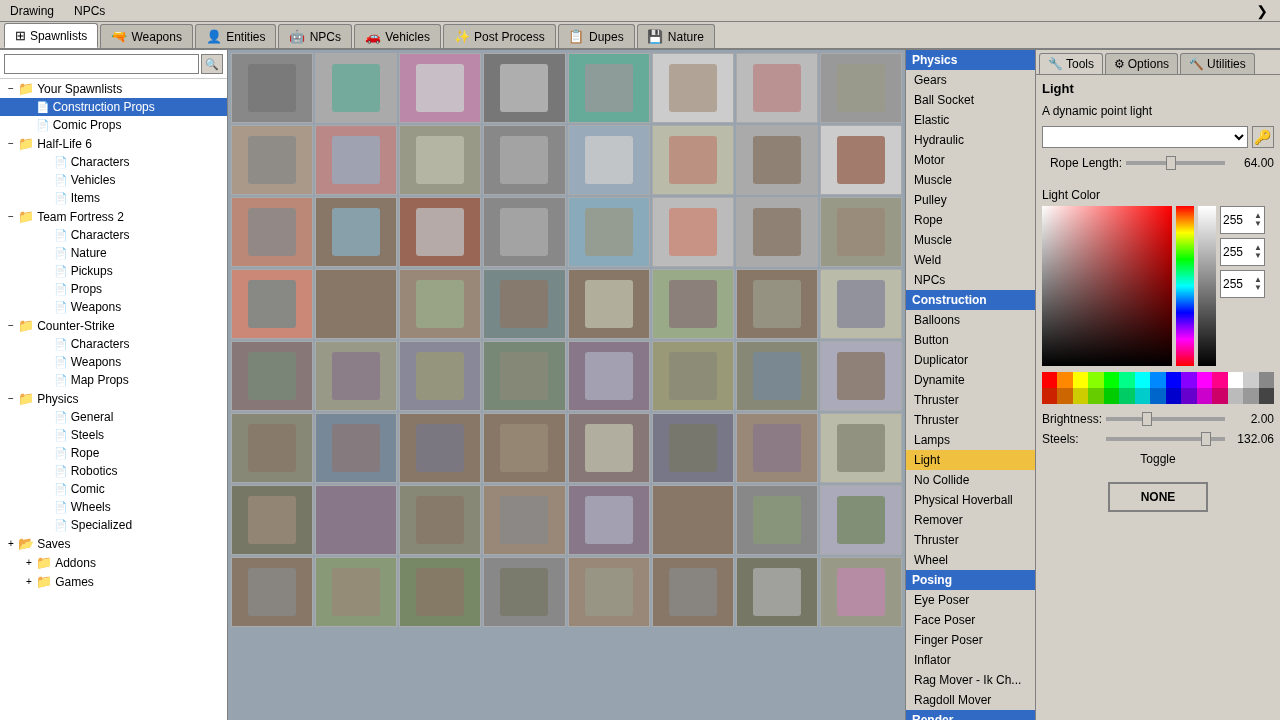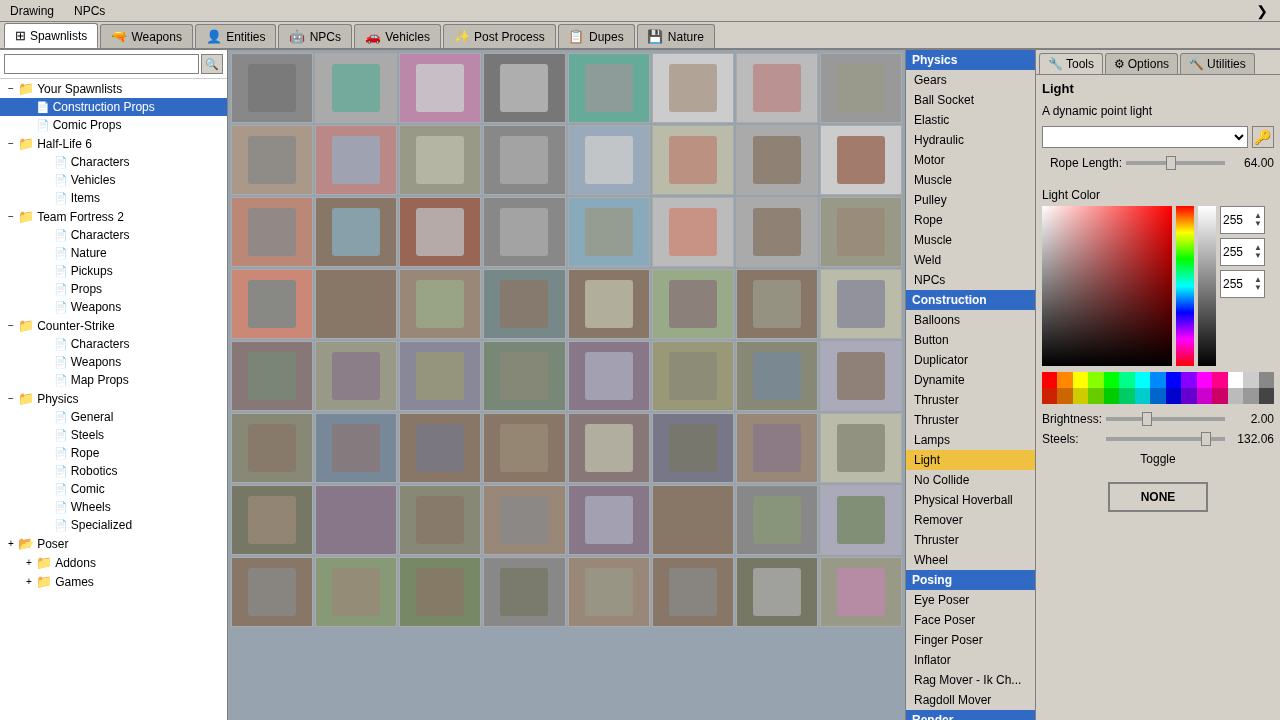--- a/index.html
+++ b/index.html
@@ -538,21 +538,21 @@
           <span class="tree-label">Wheels</span>
         </div>
         <div class="tree-item" style="padding-left: 40px;">
           <span style="width: 14px; display: inline-block;"></span>
           <span class="tree-file-icon">📄</span>
           <span class="tree-label">Specialized</span>
         </div>
         <div class="tree-item" style="padding-left: 4px;">
           <span class="tree-toggle">+</span>
           <span class="tree-folder-icon">📂</span>
-          <span class="tree-label">Poser</span>
+          <span class="tree-label">Saves</span>
         </div>
         <div class="tree-item" style="padding-left: 22px;">
           <span class="tree-toggle">+</span>
           <span class="tree-folder-icon">📁</span>
           <span class="tree-label">Addons</span>
         </div>
         <div class="tree-item" style="padding-left: 22px;">
           <span class="tree-toggle">+</span>
           <span class="tree-folder-icon">📁</span>
           <span class="tree-label">Games</span>

